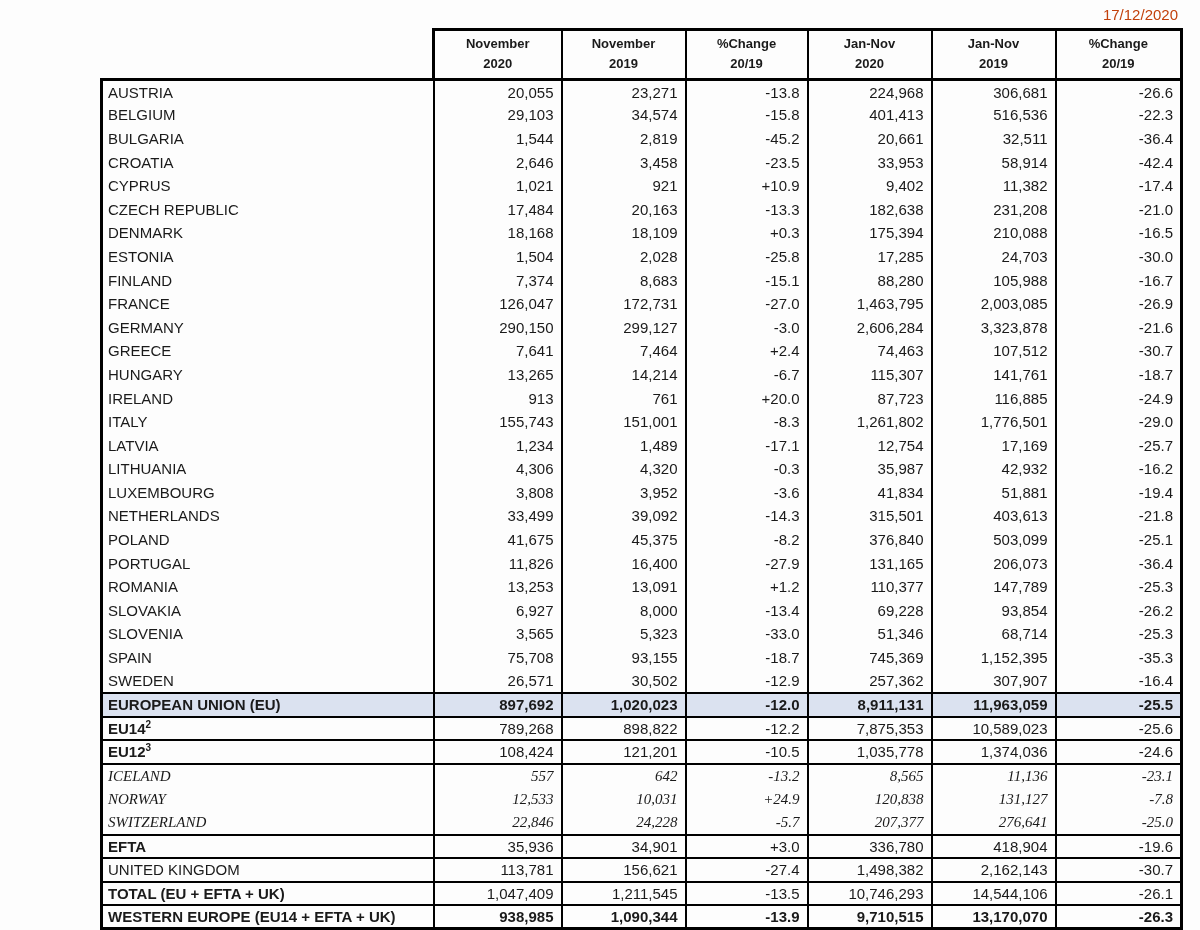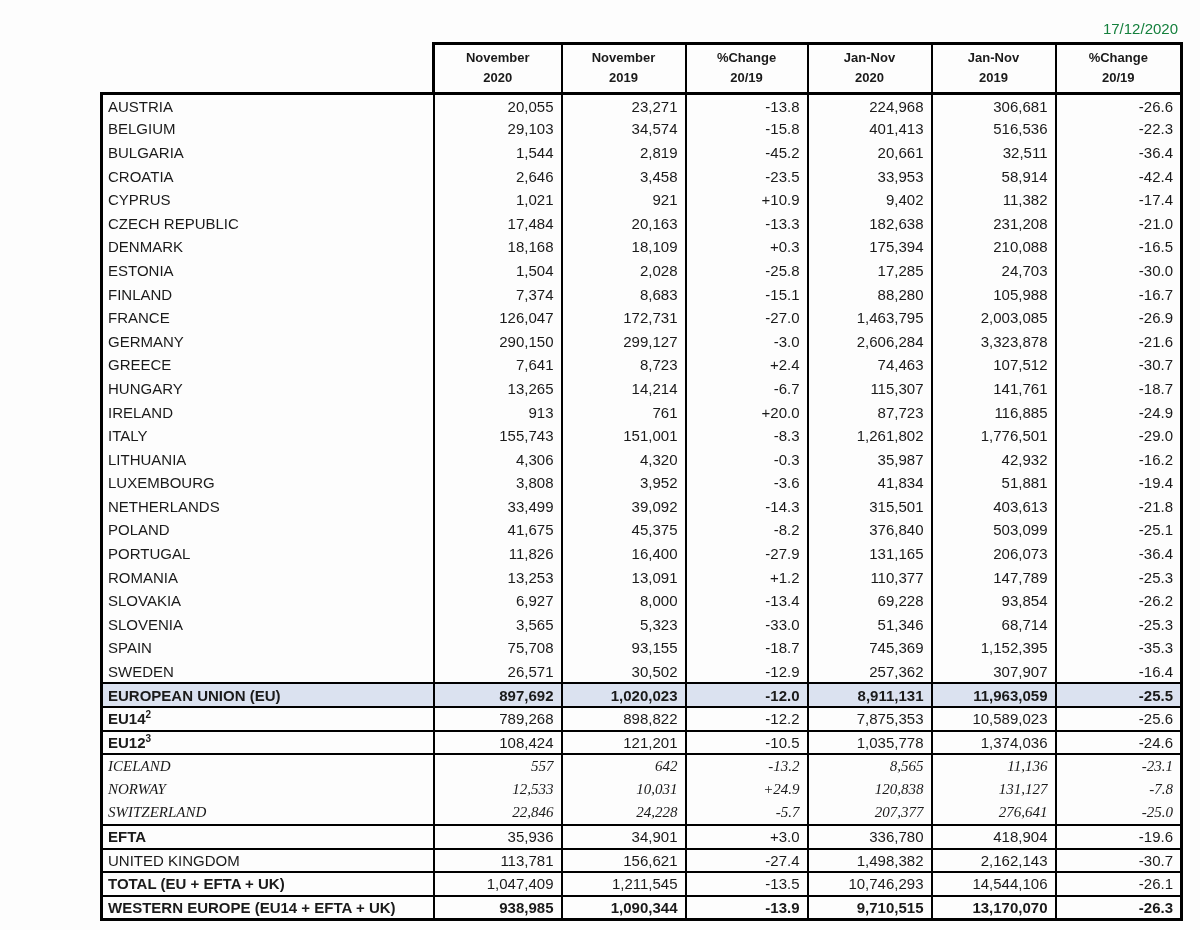--- a/index.html
+++ b/index.html
@@ -8,22 +8,22 @@
     background:#fdfdfd;
     font-family:"Liberation Sans", sans-serif;
     color:#1a1a1a;
     overflow:hidden;
   }
   .page{width:1200px;height:930px;position:relative;}
   .date{
     width:1078px;margin-left:100px;
     text-align:right;
     font-size:15px;line-height:18px;
-    padding:20px 2px 4px 0;
-    color:#15803d;
+    padding:6px 2px 4px 0;
+    color:#c2410c;
   }
   table.tbl{
     border-collapse:collapse;
     table-layout:fixed;
     width:1080px;
     margin-left:100px;
   }
   .tbl th, .tbl td{
     border-left:2px solid #000;
     border-right:2px solid #000;
@@ -214,21 +214,21 @@
           <td>290,150</td>
           <td>299,127</td>
           <td>-3.0</td>
           <td>2,606,284</td>
           <td>3,323,878</td>
           <td>-21.6</td>
         </tr>
         <tr class="">
           <td>GREECE</td>
           <td>7,641</td>
-          <td>8,723</td>
+          <td>7,464</td>
           <td>+2.4</td>
           <td>74,463</td>
           <td>107,512</td>
           <td>-30.7</td>
         </tr>
         <tr class="">
           <td>HUNGARY</td>
           <td>13,265</td>
           <td>14,214</td>
           <td>-6.7</td>
@@ -246,20 +246,29 @@
           <td>-24.9</td>
         </tr>
         <tr class="">
           <td>ITALY</td>
           <td>155,743</td>
           <td>151,001</td>
           <td>-8.3</td>
           <td>1,261,802</td>
           <td>1,776,501</td>
           <td>-29.0</td>
+        </tr>
+        <tr class="">
+          <td>LATVIA</td>
+          <td>1,234</td>
+          <td>1,489</td>
+          <td>-17.1</td>
+          <td>12,754</td>
+          <td>17,169</td>
+          <td>-25.7</td>
         </tr>
         <tr class="">
           <td>LITHUANIA</td>
           <td>4,306</td>
           <td>4,320</td>
           <td>-0.3</td>
           <td>35,987</td>
           <td>42,932</td>
           <td>-16.2</td>
         </tr>

